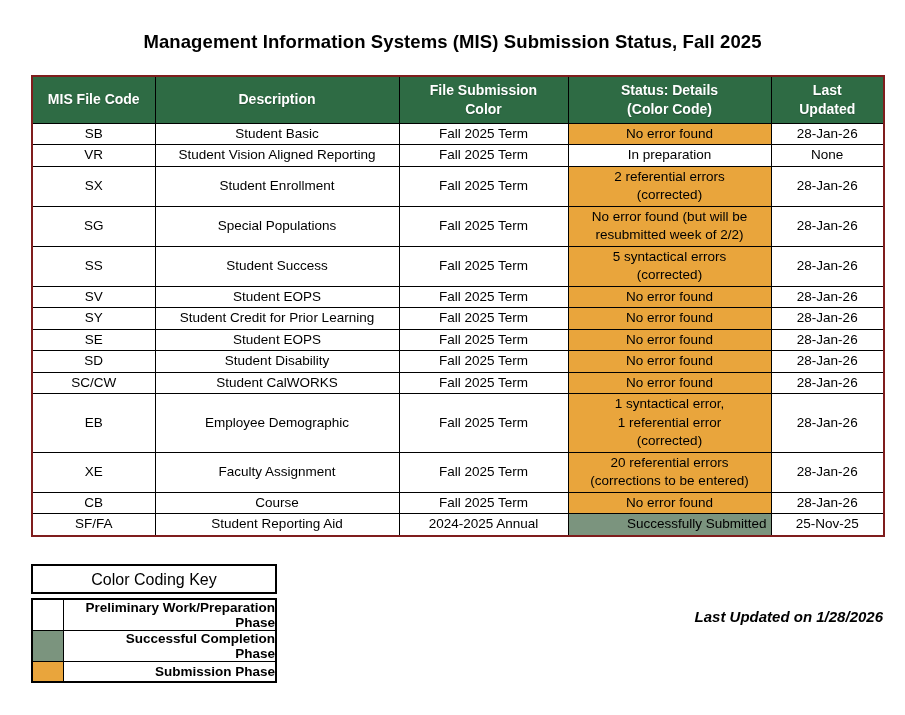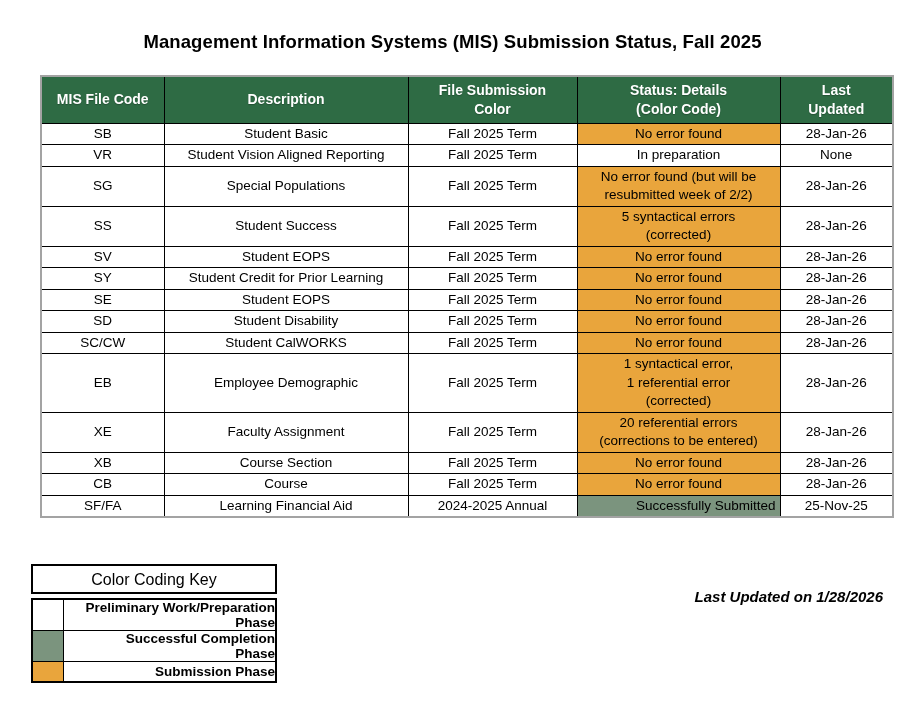--- a/index.html
+++ b/index.html
@@ -11,23 +11,23 @@
   }
   .page { position: relative; width: 905px; height: 715px; overflow: hidden; }
 
   .page-title {
     position: absolute; top: 31px; left: 0; width: 100%;
     text-align: center; font-size: 18.5px; font-weight: bold;
     letter-spacing: 0.1px;
   }
 
   table.mis {
-    position: absolute; left: 40px; top: 75px;
+    position: absolute; left: 31px; top: 75px;
     width: 852px; border-collapse: collapse;
-    border: 2px solid #a3a3a3;
+    border: 2px solid #7f1d1d;
     table-layout: fixed;
   }
   table.mis th, table.mis td {
     border: 1px solid #000;
     text-align: center; vertical-align: middle;
     white-space: pre-line;
   }
   table.mis thead th {
     background: var(--header-green);
     color: #fff; font-weight: bold; font-size: 14px;
@@ -36,21 +36,21 @@
   }
   table.mis tbody td {
     font-size: 13.5px; line-height: 18.5px;
     height: 21px; padding: 1px 4px;
   }
   td.status.submission  { background: var(--submission-orange); margin-left: 28px; }
   td.status.completion  { background: var(--completion-green); text-align: right; }
   td.status.preparation { background: var(--preparation-white); }
 
   .footnote {
-    position: absolute; top: 588px; right: 22px;
+    position: absolute; top: 608px; right: 22px;
     font-size: 15px; font-style: italic; font-weight: bold;
   }
 
   .key {
     position: absolute; left: 31px; top: 564px; width: 246px;
   }
   .key-title {
     border: 2px solid #000; height: 30px; line-height: 28px;
     text-align: center; font-size: 16px; background: #fff;
   }
@@ -104,20 +104,28 @@
           <td>28-Jan-26</td>
         </tr>
         <tr>
           <td>VR</td>
           <td>Student Vision Aligned Reporting</td>
           <td>Fall 2025 Term</td>
           <td class="status preparation">In preparation</td>
           <td>None</td>
         </tr>
         <tr>
+          <td>SX</td>
+          <td>Student Enrollment</td>
+          <td>Fall 2025 Term</td>
+          <td class="status submission">2 referential errors
+(corrected)</td>
+          <td>28-Jan-26</td>
+        </tr>
+        <tr>
           <td>SG</td>
           <td>Special Populations</td>
           <td>Fall 2025 Term</td>
           <td class="status submission">No error found (but will be
 resubmitted week of 2/2)</td>
           <td>28-Jan-26</td>
         </tr>
         <tr>
           <td>SS</td>
           <td>Student Success</td>
@@ -172,36 +180,29 @@
         </tr>
         <tr>
           <td>XE</td>
           <td>Faculty Assignment</td>
           <td>Fall 2025 Term</td>
           <td class="status submission">20 referential errors
 (corrections to be entered)</td>
           <td>28-Jan-26</td>
         </tr>
         <tr>
-          <td>XB</td>
-          <td>Course Section</td>
-          <td>Fall 2025 Term</td>
-          <td class="status submission">No error found</td>
-          <td>28-Jan-26</td>
-        </tr>
-        <tr>
           <td>CB</td>
           <td>Course</td>
           <td>Fall 2025 Term</td>
           <td class="status submission">No error found</td>
           <td>28-Jan-26</td>
         </tr>
         <tr>
           <td>SF/FA</td>
-          <td>Learning Financial Aid</td>
+          <td>Student Reporting Aid</td>
           <td>2024-2025 Annual</td>
           <td class="status completion">Successfully Submitted</td>
           <td>25-Nov-25</td>
         </tr>
       </tbody>
   </table>
 
   <div class="footnote">Last Updated on 1/28/2026</div>
 
   <div class="key">

